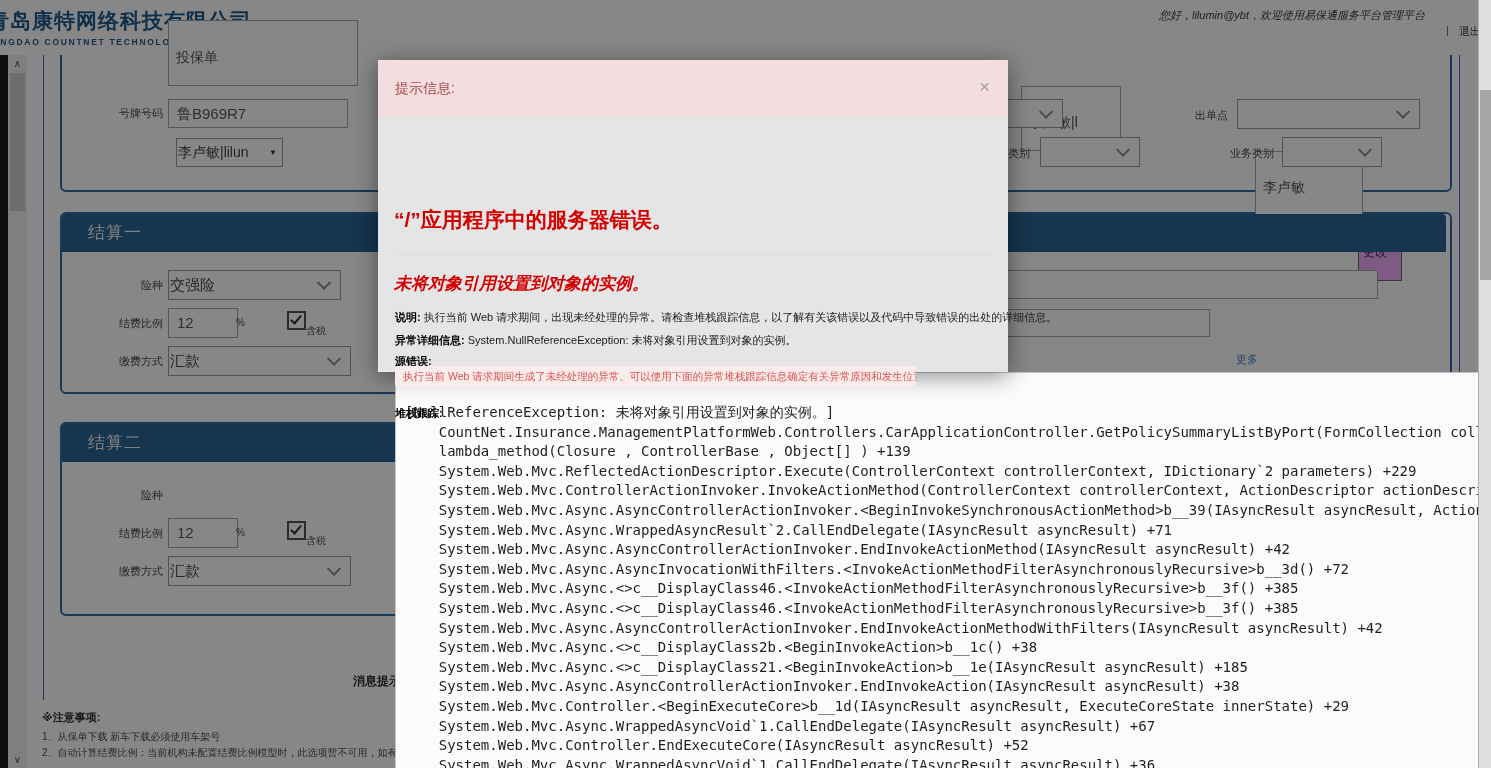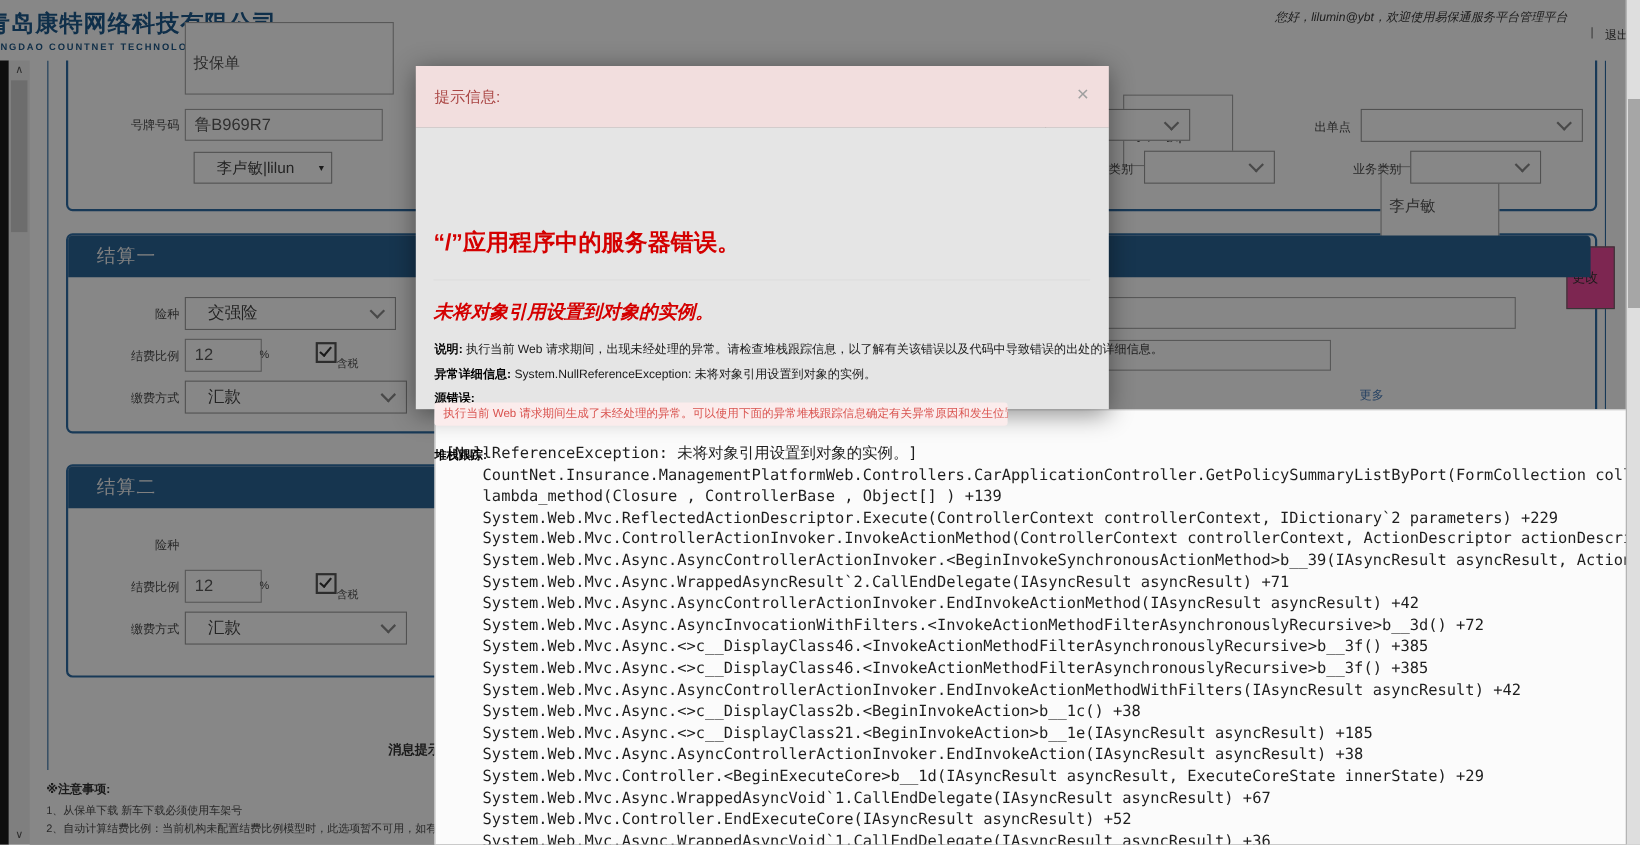--- a/index.html
+++ b/index.html
@@ -9,21 +9,21 @@
   
   .hdr{left:0;top:0;width:1491px;height:55px;background:#ffffff;z-index:2;}
   .logo-cn{font-weight:bold;font-size:21px;letter-spacing:1px;color:#1d5a8c;white-space:nowrap;}
   .logo-en{font-weight:bold;font-size:8.5px;letter-spacing:1.7px;color:#215a89;white-space:nowrap;margin-top:2px;}
   .greet{font-size:11px;color:#3a3a3a;white-space:nowrap;}
   .panel-borders{left:43px;top:55px;width:1415px;height:645px;border-left:1px solid #2e6da4;border-right:1px solid #2e6da4;z-index:1;}
   .box{border:2px solid #2e6da4;border-radius:6px;background:#fff;z-index:1;}
   .bar{background:#2a6496;border-radius:4px 4px 0 0;color:#f2f2f2;font-size:17px;line-height:38px;padding-left:26px;letter-spacing:1px;z-index:3;}
   .lbl{font-size:11px;color:#4a4a4a;text-align:right;z-index:3;white-space:nowrap;}
   .inp{background:#fff;border:1px solid #a6a6a6;font-size:15px;color:#5a5a5a;line-height:27px;padding-left:8px;z-index:3;overflow:hidden;white-space:nowrap;}
-  .dd{background:#fff;border:1px solid #9a9a9a;font-size:15px;color:#444;line-height:27px;padding-left:20px;z-index:3;overflow:hidden;white-space:nowrap;}
+  .dd{background:#fff;border:1px solid #9a9a9a;font-size:15px;color:#444;line-height:27px;padding-left:1px;z-index:3;overflow:hidden;white-space:nowrap;}
   .chev{position:absolute;right:11px;top:50%;width:8px;height:8px;border-right:2px solid #8a8a8a;border-bottom:2px solid #8a8a8a;transform:translateY(-72%) rotate(45deg);}
   .clip{position:relative;overflow:hidden;}
   .clip > span{position:absolute;left:7px;bottom:14px;font-size:14px;color:#555;white-space:nowrap;}
   .cb{width:15px;height:15px;border:2px solid #555;background:#fff;z-index:3;}
   .cb:after{content:"";position:absolute;left:4px;top:0px;width:4px;height:9px;border-right:2px solid #333;border-bottom:2px solid #333;transform:rotate(40deg);}
   .note{font-size:10px;color:#4d4d4d;white-space:nowrap;z-index:3;}
   .sb-left{left:8px;top:55px;width:19px;height:713px;background:#f0f0f0;z-index:4;}
   .sb-left .arrow{position:absolute;left:0;width:19px;text-align:center;font-size:10px;color:#555;}
   .sb-thumb{position:absolute;left:2px;width:15px;background:#cfcfcf;}
   .edge{left:0;top:55px;width:8px;height:713px;background:#1b1b1b;z-index:4;}
@@ -69,21 +69,21 @@
     <span>李卢敏|lilun</span>
     <span style="position:absolute;right:5px;top:0;font-size:8px;color:#333;">▼</span>
   </div>
 
   <div class="abs inp clip" style="left:1021px;top:20px;width:90px;height:63px;">
     <span>李卢敏|l</span>
   </div>
   <div class="abs inp clip" style="left:1255px;top:20px;width:98px;height:63px;">
     <span>李卢敏</span>
   </div>
-  <div class="abs inp clip" style="left:1424px;top:28px;width:34px;height:55px;background:#ec4899;border-color:#666;">
+  <div class="abs inp clip" style="left:1358px;top:28px;width:34px;height:55px;background:#f0abfc;border-color:#666;">
     <span style="left:4px;font-size:12px;color:#333;">更改</span>
   </div>
 
   <div class="abs dd" style="left:950px;top:99px;width:110px;height:27px;">
       <span class="chev"></span>
     </div>
   <div class="abs lbl" style="left:1160px;top:108px;width:68px;">出单点</div>
   <div class="abs dd" style="left:1237px;top:99px;width:180px;height:28px;">
       <span class="chev"></span>
     </div>

